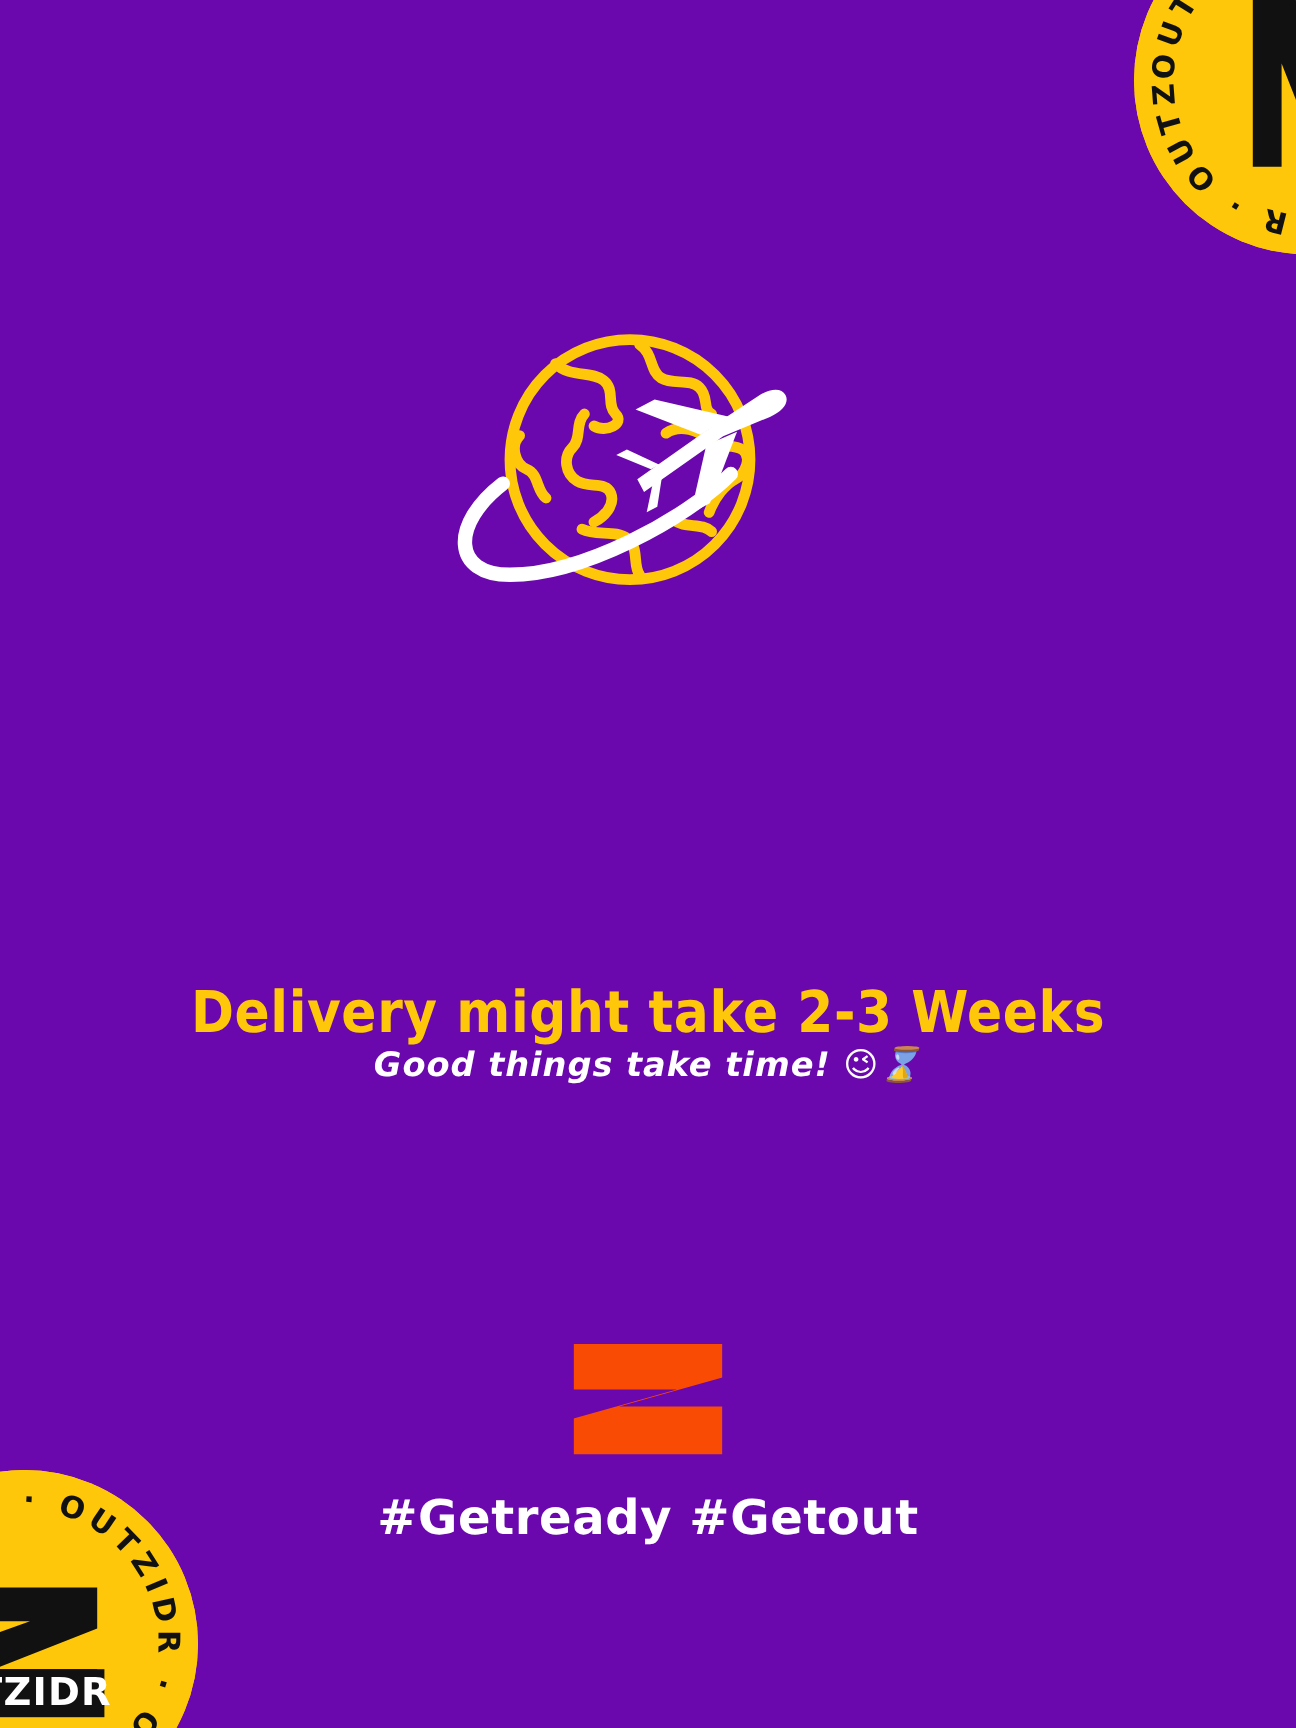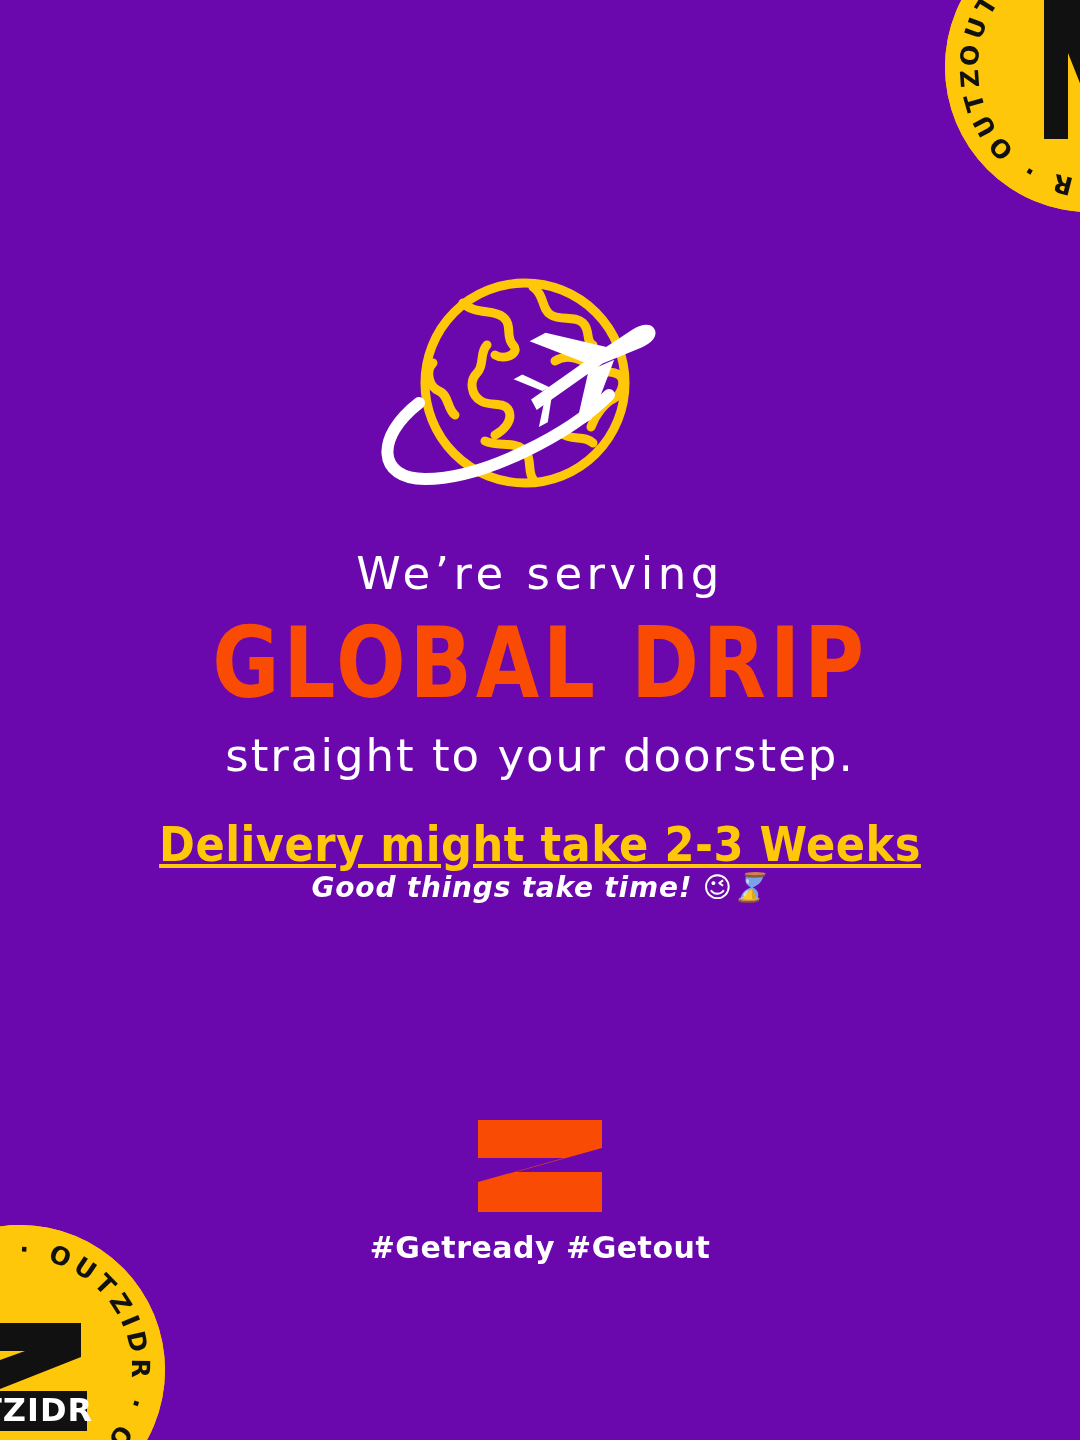--- a/index.html
+++ b/index.html
@@ -108,21 +108,20 @@
   }
 
   #line-delivery {
     font-family: "DejaVu Sans Condensed", "DejaVu Sans", sans-serif;
     font-size: 48px;
     font-weight: 700;
     color: #FFC709;
     letter-spacing: 0.5px;
     line-height: 1.1;
     white-space: nowrap;
-    text-decoration: underline;
   }
 
   #line-good-things {
     font-family: "DejaVu Sans", sans-serif;
     font-size: 28px;
     font-weight: 700;
     font-style: italic;
     color: #FFFFFF;
     letter-spacing: 0.8px;
     line-height: 1.2;
@@ -142,25 +141,25 @@
     width: 124px;
     height: 92px;
   }
   #z-logo svg {
     display: block;
     width: 100%;
     height: 100%;
   }
   #hashtags {
     font-family: "DejaVu Sans", sans-serif;
-    font-size: 30px;
+    font-size: 40px;
     font-weight: 700;
     color: #FFFFFF;
     letter-spacing: 0.5px;
-    margin-top: 14px;
+    margin-top: 26px;
   }
 </style>
 </head>
 <body>
 
 <div id="poster">
 
   <div class="badge" id="badge-top-right">
     <svg viewBox="0 0 290 290" xmlns="http://www.w3.org/2000/svg" aria-hidden="true">
       <defs>
@@ -216,25 +215,20 @@
         <path d="M -6,-4 L -44,-48 L -26,-48 L 22,-6 Z"></path>
         <path d="M -6,6 L -44,50 L -26,50 L 22,8 Z"></path>
         <path d="M -56,2 L -76,-22 L -66,-22 L -48,2 Z"></path>
         <path d="M -56,8 L -76,32 L -66,32 L -48,8 Z"></path>
         <rect x="34" y="-4" width="18" height="3" rx="1.5"></rect>
         <rect x="34" y="2" width="18" height="3" rx="1.5"></rect>
       </g>
     </svg>
   </div>
 
-  <div id="headline-block">
-    <div id="line-were-serving">We’re serving</div>
-    <div id="line-global-drip">GLOBAL DRIP</div>
-    <div id="line-doorstep">straight to your doorstep.</div>
-  </div>
 
   <div id="delivery-block">
     <div id="line-delivery">Delivery might take 2-3 Weeks</div>
     <div id="line-good-things">Good things take time! 😉⌛</div>
   </div>
 
   <div id="footer-block">
     <div id="z-logo">
       <svg viewBox="0 0 124 92" xmlns="http://www.w3.org/2000/svg" aria-hidden="true">
         <path d="M 0,0 L 124,0 L 124,28 L 38,52 L 124,52 L 124,92 L 0,92 L 0,62 L 86,38 L 0,38 Z" fill="#FA4B05"></path>

